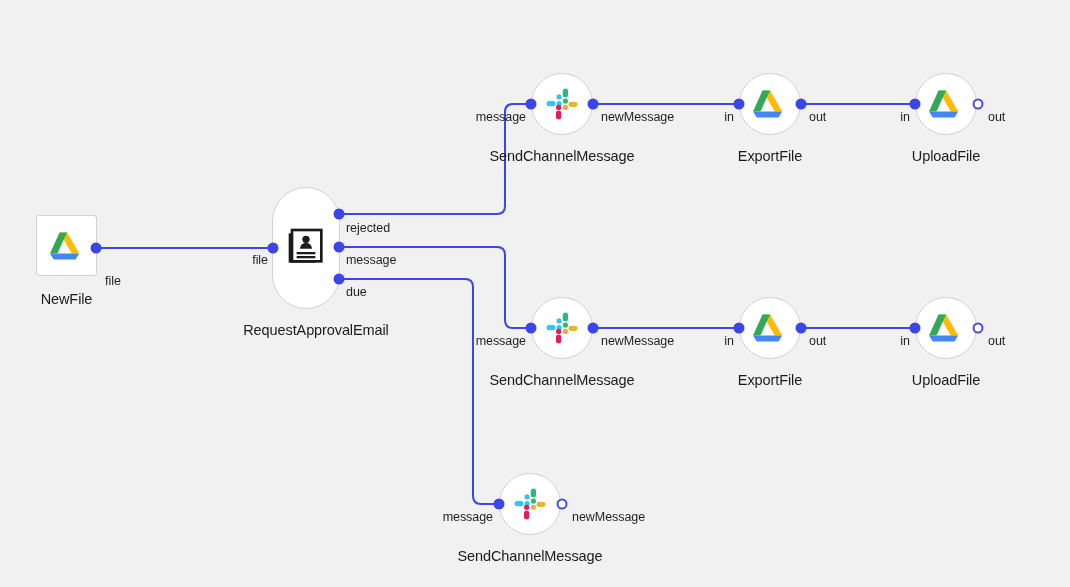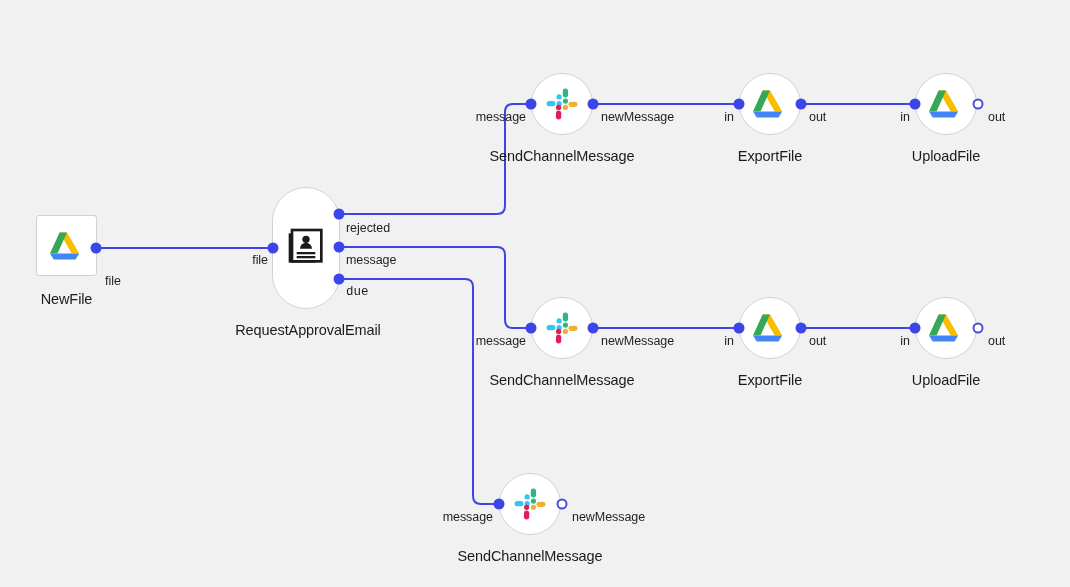--- a/index.html
+++ b/index.html
@@ -147,29 +147,29 @@
           <span class="icon-wrap">
     <svg width="40" height="40" viewBox="0 0 60 60" xmlns="http://www.w3.org/2000/svg">
       <rect x="4" y="8" width="40" height="44" fill="#1b1b1b"></rect>
       <rect x="9" y="3" width="44" height="47" fill="#ffffff" stroke="#1b1b1b" stroke-width="4"></rect>
       <circle cx="30" cy="17" r="5.5" fill="#1b1b1b"></circle>
       <path d="M21 31 a9 9 0 0 1 18 0 Z" fill="#1b1b1b"></path>
       <rect x="16" y="36" width="28" height="3.4" fill="#1b1b1b"></rect>
       <rect x="16" y="42" width="28" height="3.4" fill="#1b1b1b"></rect>
     </svg></span>
         </div>
-        <div class="node-label" style="left: 308px; top: 322px;">RequestApprovalEmail</div>
+        <div class="node-label" style="left: 316px; top: 322px;">RequestApprovalEmail</div>
         <div class="port filled" style="left: 273px; top: 248px; background: rgb(59, 69, 232);"></div>
         <div class="port-label left" style="left: 268px; top: 260px;">file</div>
         <div class="port filled" style="left: 339px; top: 214px; background: rgb(59, 69, 232);"></div>
         <div class="port-label right" style="left: 346px; top: 228px;">rejected</div>
         <div class="port filled" style="left: 339px; top: 247px; background: rgb(59, 69, 232);"></div>
         <div class="port-label right" style="left: 346px; top: 260px;">message</div>
         <div class="port filled" style="left: 339px; top: 279px; background: rgb(59, 69, 232);"></div>
-        <div class="port-label right" style="left: 346px; top: 292px; font-family: Liberation Mono, monospace;">due</div>
+        <div class="port-label right" style="left: 346px; top: 292px;">due</div>
       </div>
       <div class="node">
         <div class="node-body circle" style="left: 531px; top: 73px; width: 62px; height: 62px; background: rgb(255, 255, 255); border-color: rgb(210, 210, 210);">
           <span class="icon-wrap">
     <svg width="32" height="32" viewBox="0 0 122 122" xmlns="http://www.w3.org/2000/svg">
       <g fill="#36c5f0">
         <rect x="2" y="50" width="34" height="20" rx="10"></rect>
         <rect x="40" y="24" width="20" height="20" rx="10"></rect>
         <rect x="40" y="50" width="20" height="20" rx="10"></rect>
       </g>

